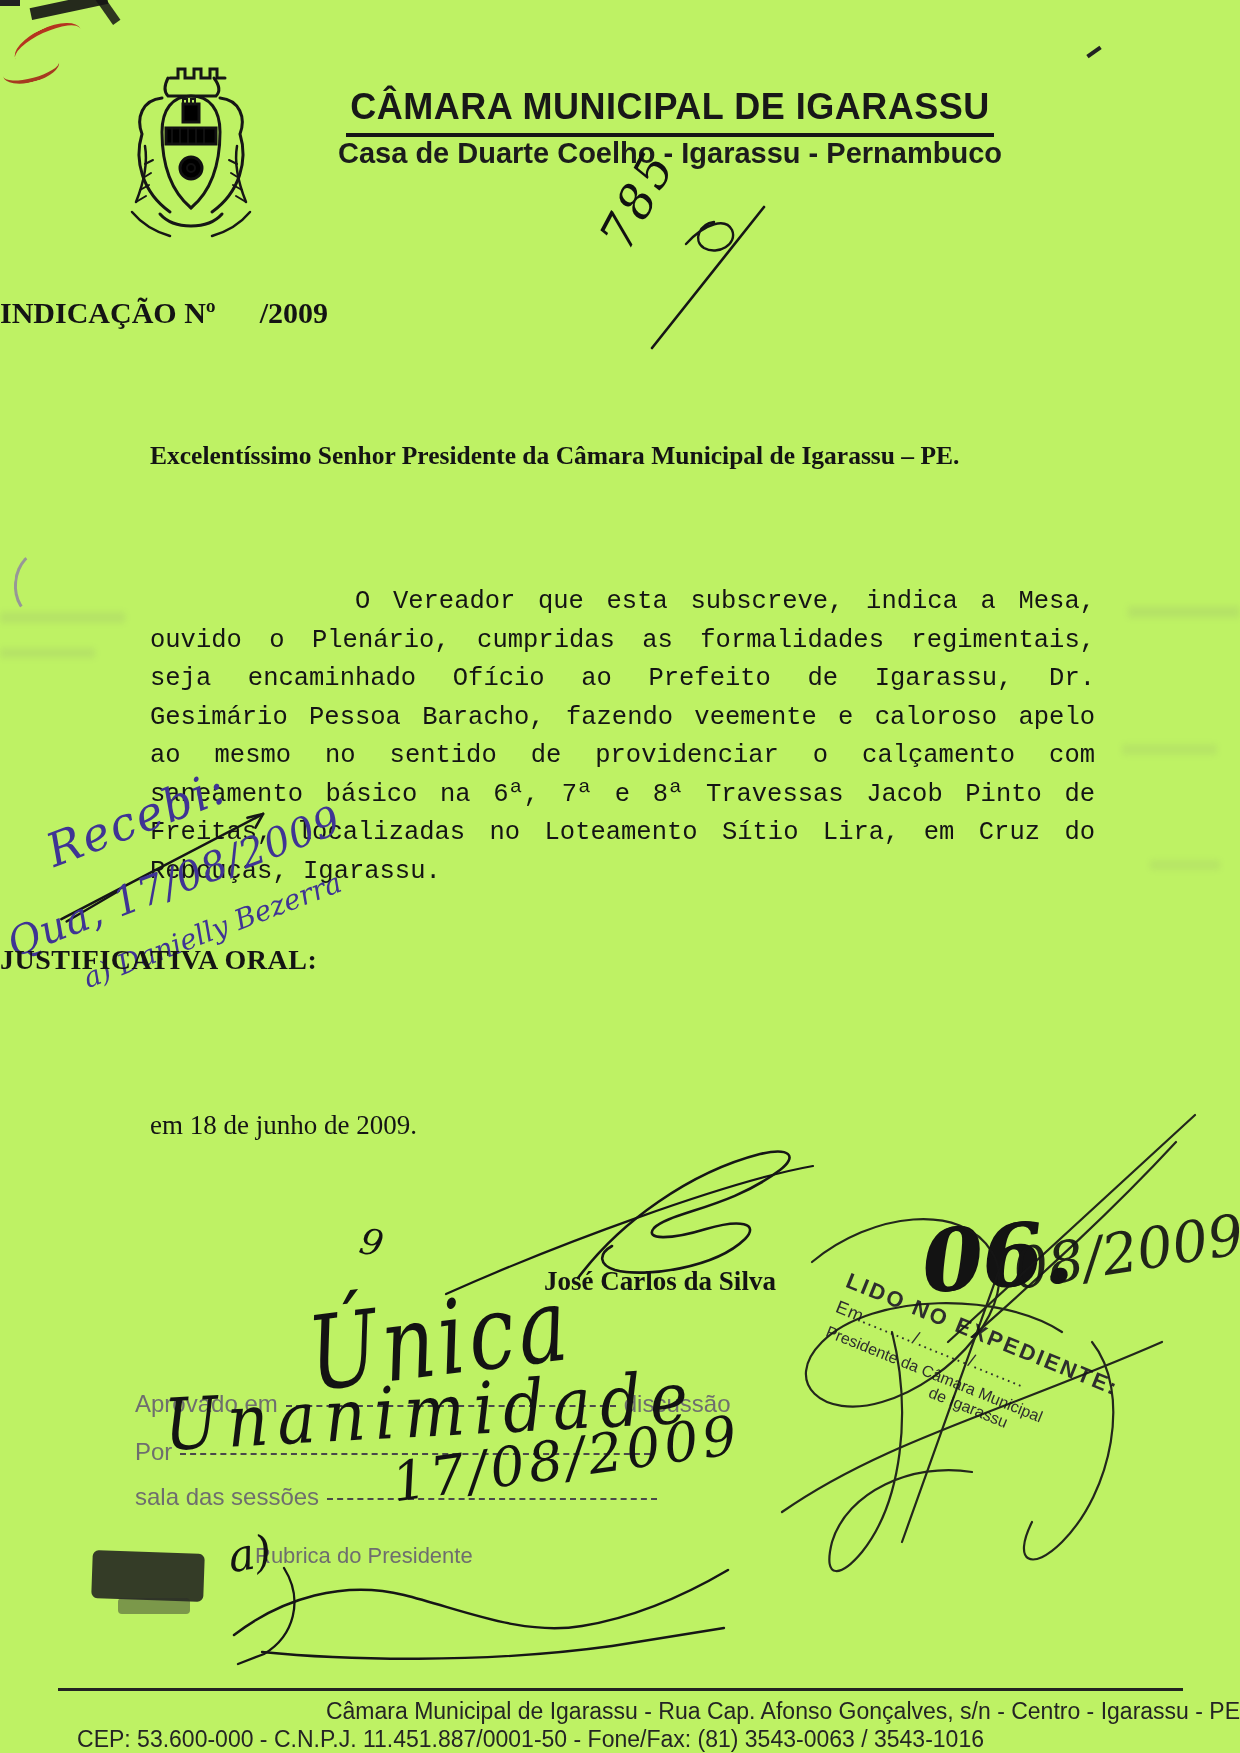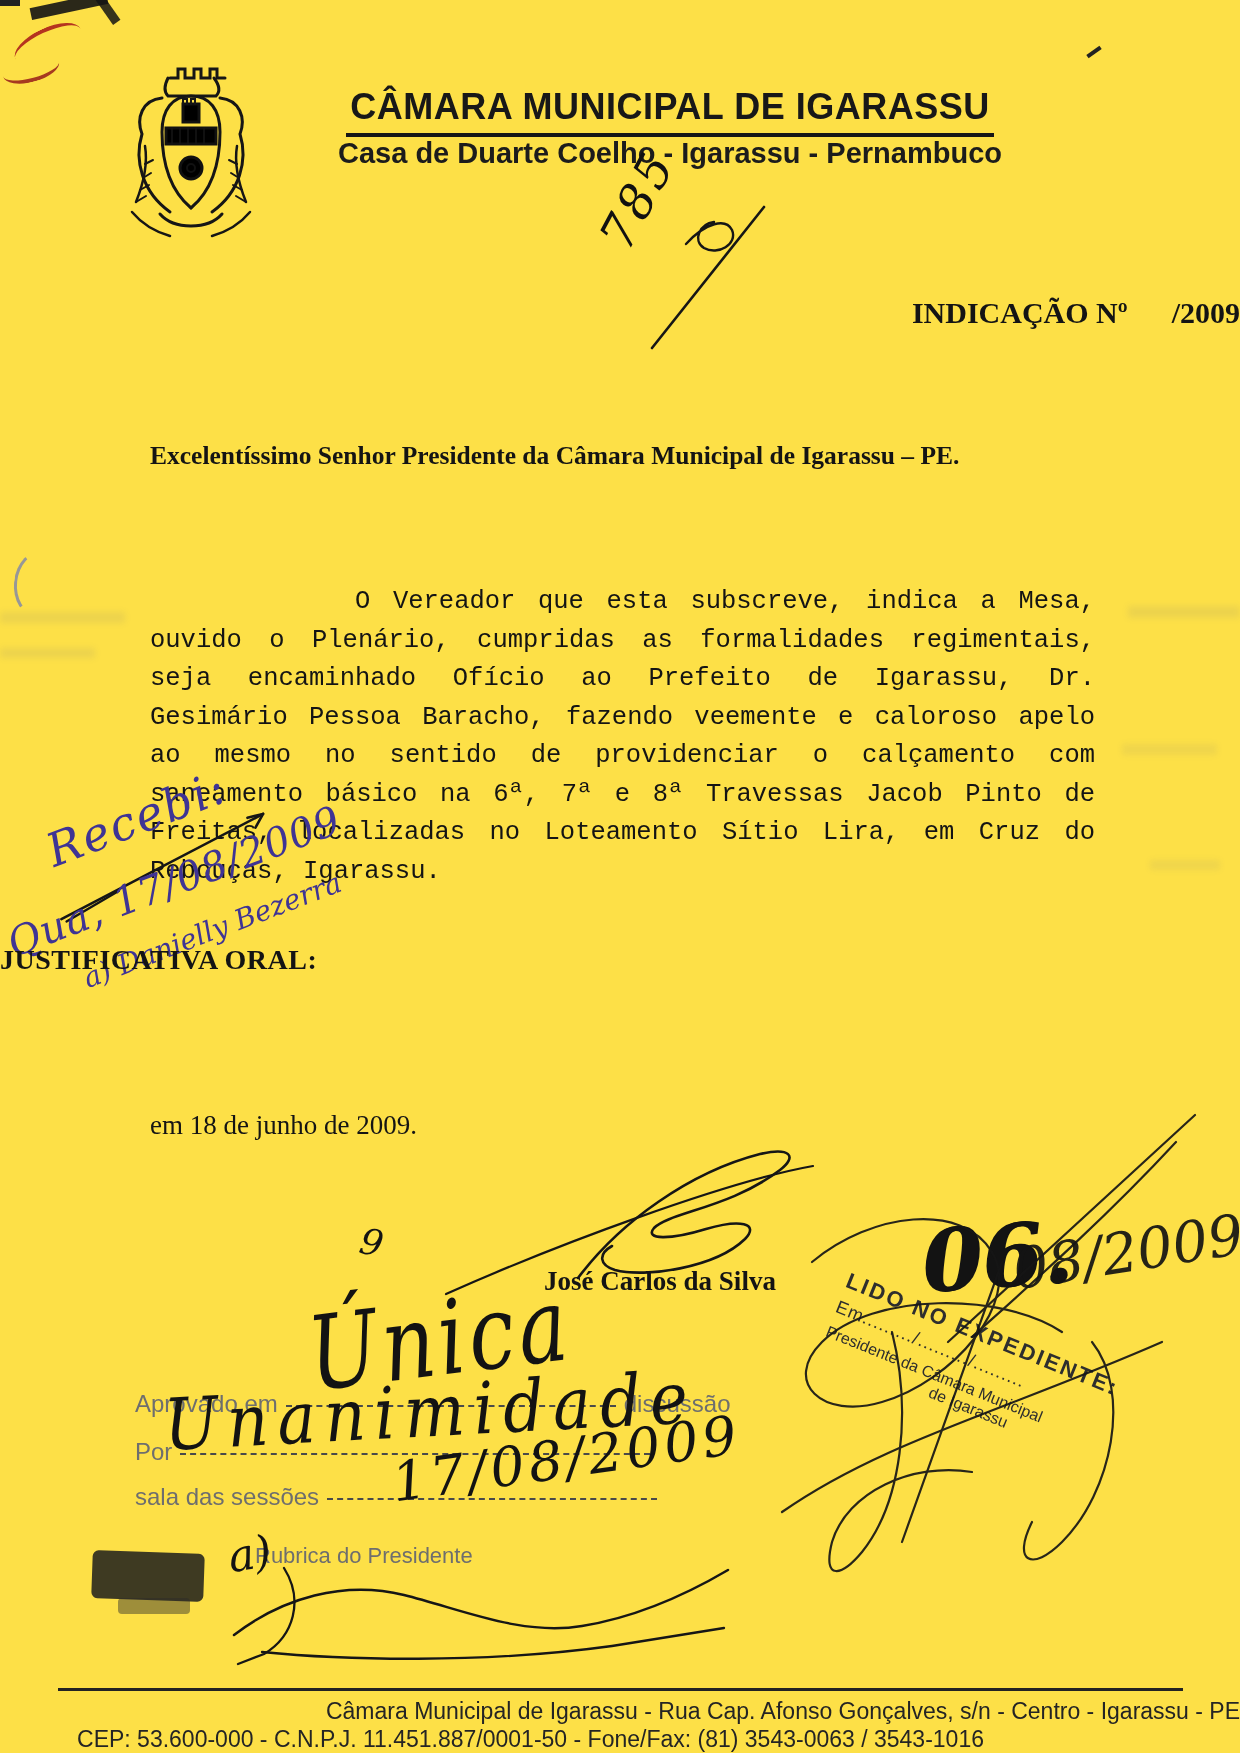--- a/index.html
+++ b/index.html
@@ -1,34 +1,34 @@
 <!DOCTYPE html>
 <html><head>
 <meta charset="utf-8">
 <style>
   html,body { margin:0; padding:0; background:#e9e9e9; }
   .page {
     position:relative; width:1240px; height:1753px; margin:0 auto;
-    background:#fde047; overflow:hidden;
+    background:#bef264; overflow:hidden;
     font-family:"Liberation Serif", serif; color:#141414;
   }
   .abs { position:absolute; }
 
   
   .crest { position:absolute; left:112px; top:52px; width:158px; height:190px; }
   .head-text { position:absolute; left:300px; top:86px; width:740px; text-align:center; }
   .head-title {
     display:inline-block; font-family:"Liberation Sans", sans-serif; font-weight:bold;
     font-size:36px; letter-spacing:0.5px; color:#181818;
     border-bottom:4px solid #161616; padding:0 4px 5px 4px; white-space:nowrap;
   }
   .head-sub { margin-top:0; font-family:"Liberation Sans", sans-serif; font-weight:bold; font-size:29px; color:#1c1c1c; }
 
   
-  .doc-number { position:absolute; left:0; top:296px; width:1240px; text-align:right; font-weight:bold; font-size:30px; white-space:nowrap; }
+  .doc-number { position:absolute; left:0; top:296px; width:1240px; text-align:left; font-weight:bold; font-size:30px; white-space:nowrap; }
   .doc-number .gap { display:inline-block; width:44px; }
   .hand-785 { position:absolute; left:588px; top:232px; font-size:48px; transform:rotate(-62deg); transform-origin:left top; font-style:italic; font-family:"DejaVu Serif", serif; color:#111; letter-spacing:4px; }
   .slash-svg { position:absolute; left:648px; top:204px; }
 
   .addressee { position:absolute; left:150px; top:436px; width:880px; font-weight:bold; font-size:25.5px; line-height:40px; text-align:justify; }
   .bodytext { position:absolute; left:150px; top:583px; width:945px; font-size:25.5px; line-height:38.5px; text-align:justify; text-indent:205px;font-family:Liberation Mono, monospace; }
 
   
   .recebi { position:absolute; left:18px; top:858px; width:430px; height:220px; transform:rotate(-21deg); transform-origin:left center; color:#3f3494; font-family:"DejaVu Serif", serif; font-style:italic; }
   .recebi .l1 { position:absolute; left:70px; top:-14px; font-size:46px; letter-spacing:2px; }

